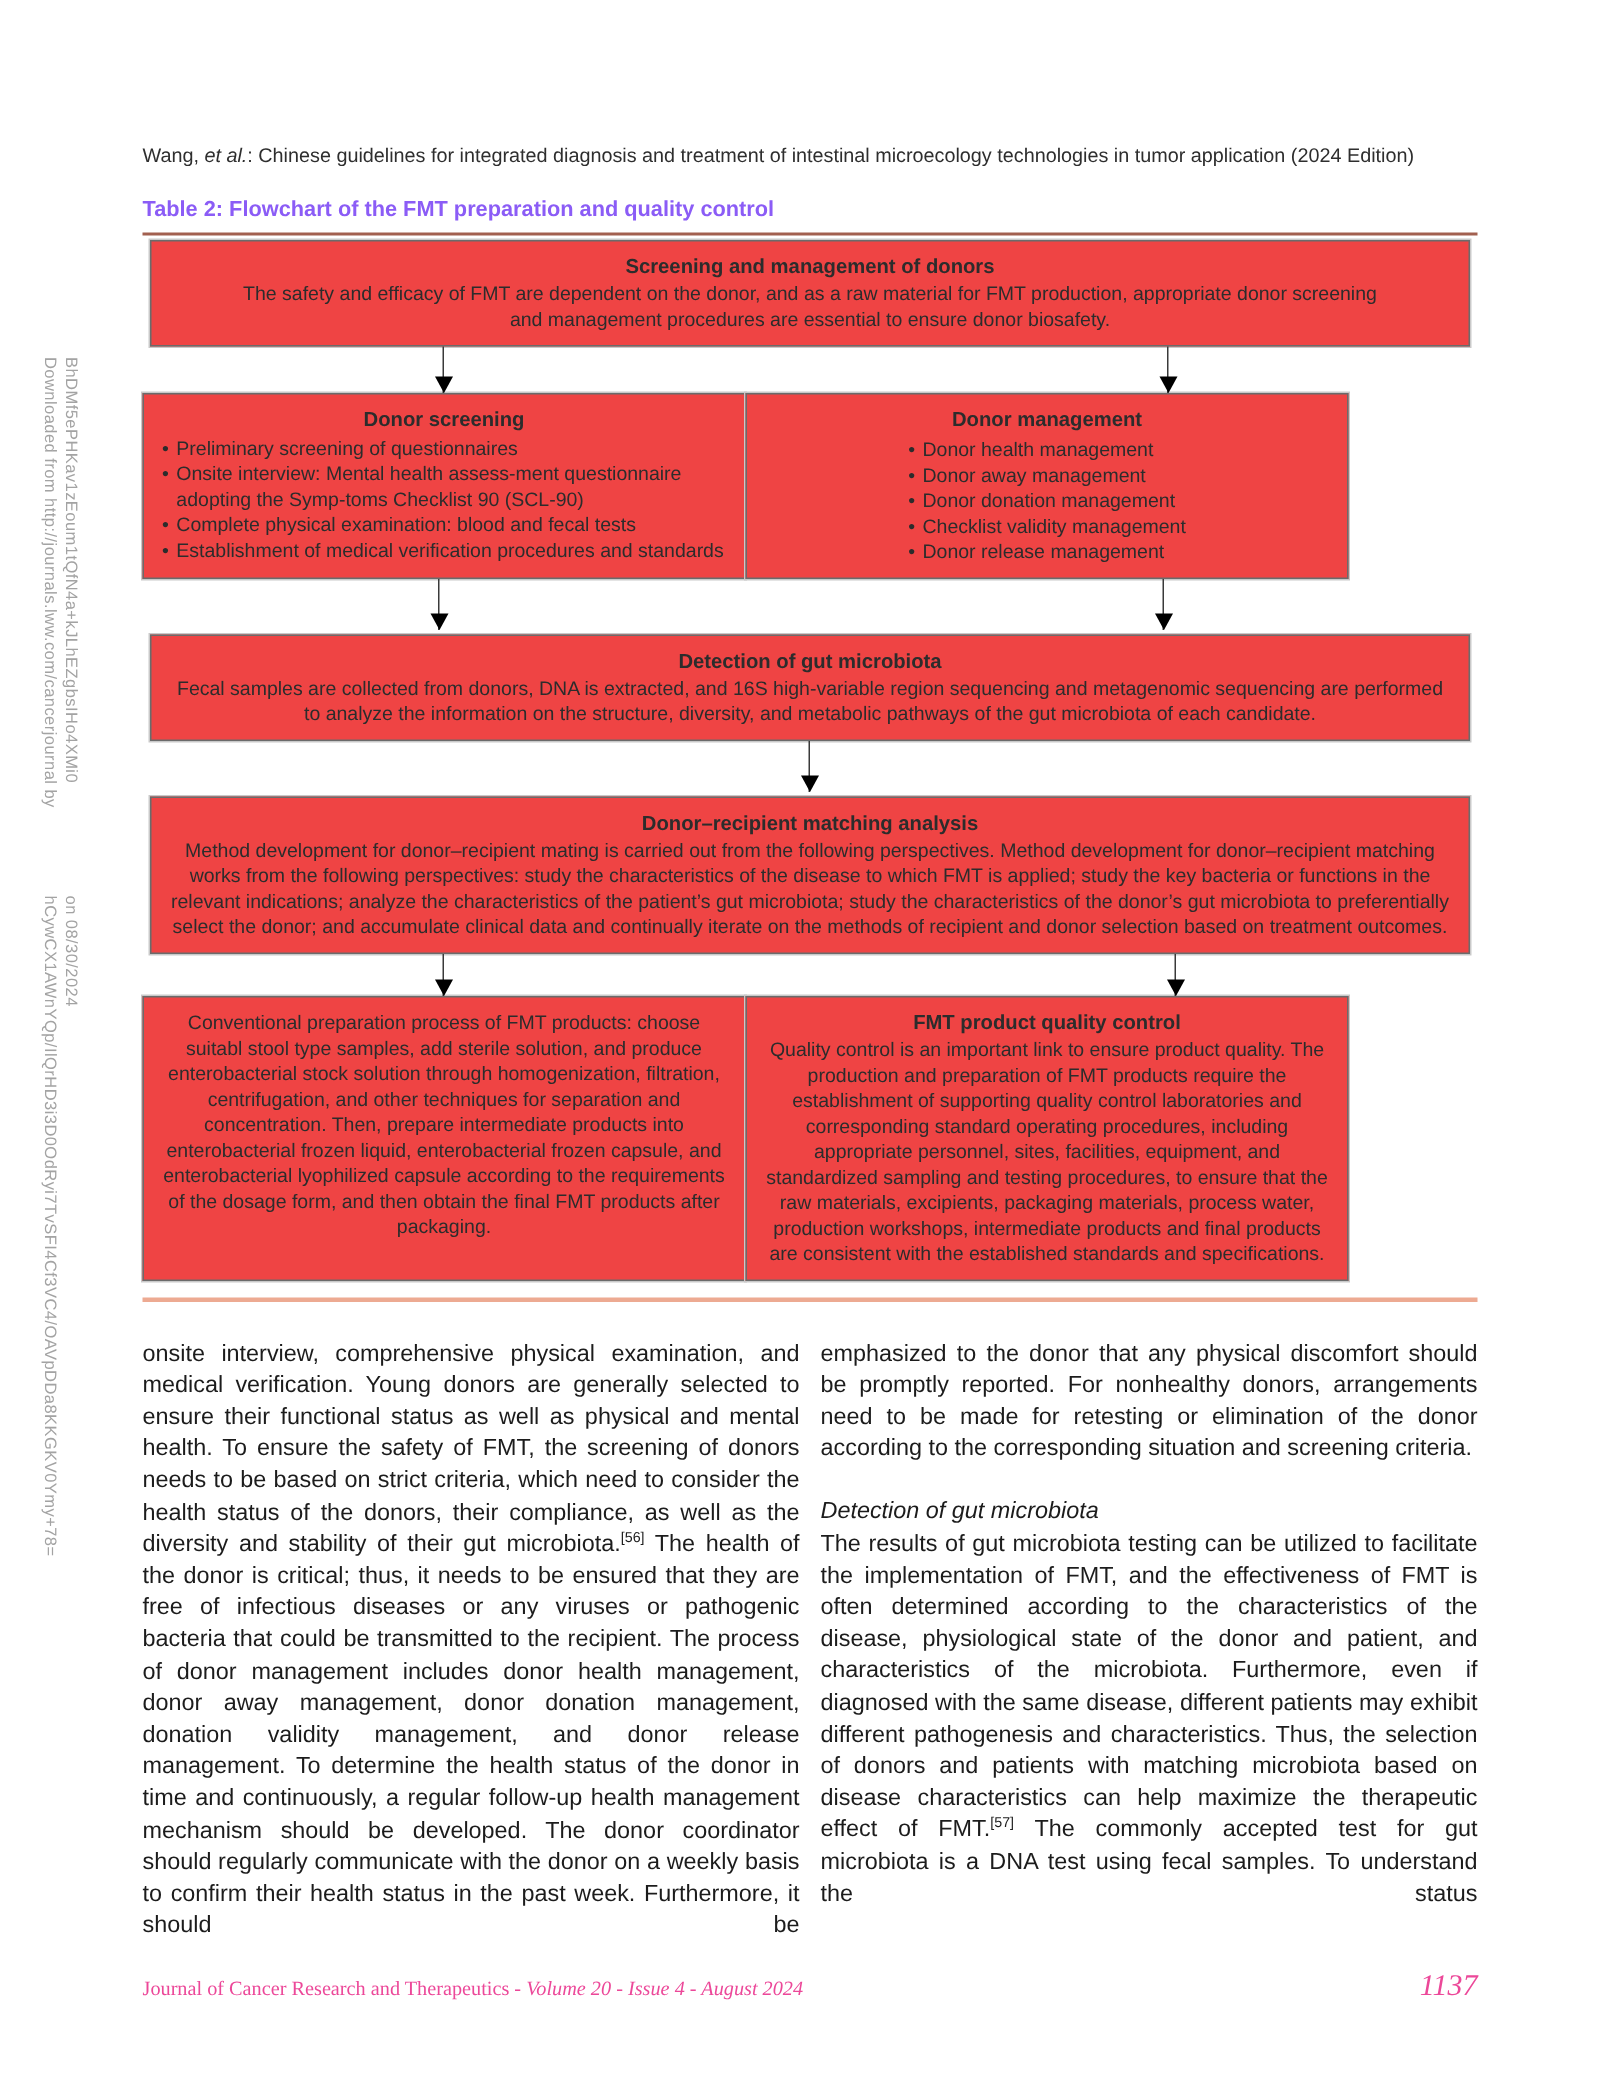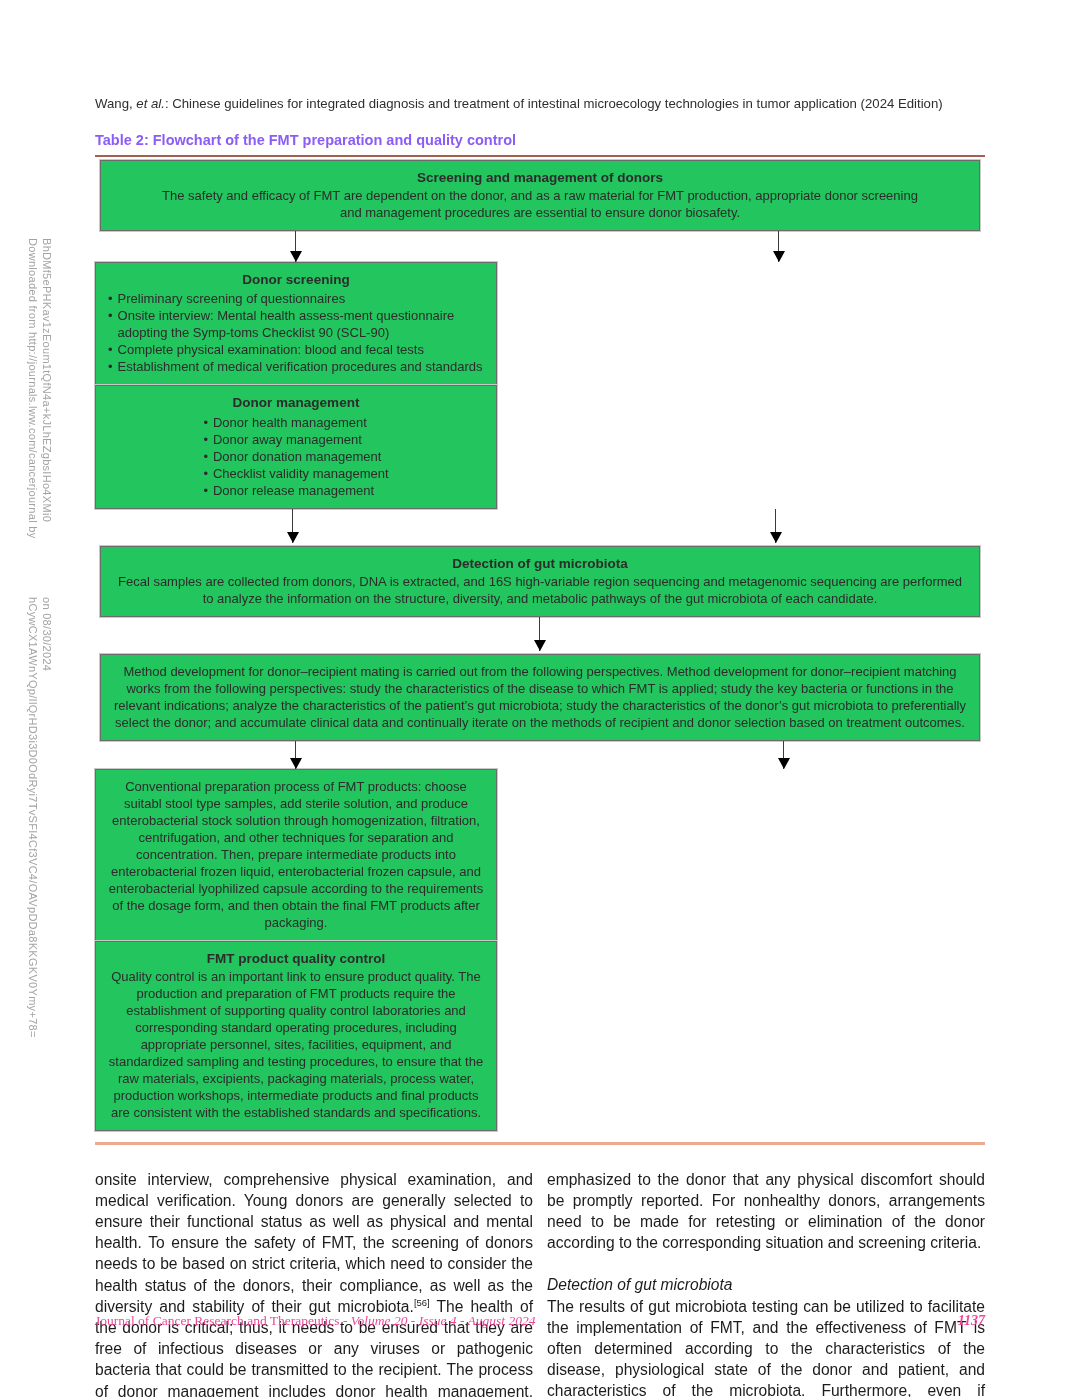--- a/index.html
+++ b/index.html
@@ -19,26 +19,26 @@
   }
   .content { padding:96px 95px 0 95px; }
   .running-head { font-size:13.2px; color:#2e2e2e; }
   .table-title {
     margin-top:21px; font-size:14.5px; font-weight:bold; color:#8b5cf6;
   }
   .title-rule { margin-top:7px; height:2px; background:#a2604f; }
   .flowchart { margin-top:3px; position:relative; width:890px; }
   .box {
     border:1px solid #6b6b6b; box-shadow:0 0 0 1px #c9c9c9;
-    background:#22c55e; padding:8px 12px 9px 12px;
+    background:#ef4444; padding:8px 12px 9px 12px;
     font-size:13px; line-height:17px; color:#2c2c2c; text-align:center;
   }
   .box-title { font-weight:bold; font-size:13.5px; margin-bottom:1px; }
   .box.full { margin:3px 5px 0 5px; }
-  .row { display:flex; margin-top:0;flex-direction:column; }
+  .row { display:flex; margin-top:0; }
   .box.half { width:402px; }
   .box-body.narrow { max-width:780px; margin:0 auto; }
   .box-body.narrow2 { max-width:860px; margin:0 auto; }
   .bullets { list-style:none; text-align:left; margin-top:2px; }
   .bullets li { display:flex; gap:5px; }
   .bullets .b { flex:0 0 auto; }
   .center-wrap { display:inline-block; text-align:left; }
   .arrow-row { position:relative; height:31px; }
   .arrow-row.tall { height:34px; }
   .arrow-row.short { height:28px; }
@@ -57,21 +57,21 @@
   .col { width:438px; text-align:justify; }
   .col p.cont { text-align-last:justify; }
   sup { font-size:9.5px; line-height:0; }
   .subhead { margin:21px 0 0 0; font-style:italic; font-weight:normal; font-size:15.6px; }
   .footer {
     position:absolute; left:95px; right:95px; top:1313px;
     display:flex; justify-content:space-between; align-items:baseline;
     font-family:"Liberation Serif", serif; font-size:13.5px; color:#ec4899;
   }
   .footer .issue { font-style:italic; }
-  .footer-page { font-weight:bold; font-style:italic; font-size:14px; }
+  .footer-page { font-weight:normal; font-style:italic; font-size:20px; }
 </style>
 </head>
 <body>
 
 <div class="page">
 
   <div class="sidebar">
     <div>Downloaded from http://journals.lww.com/cancerjournal by BhDMf5ePHKav1zEoum1tQfN4a+kJLhEZgbsIHo4XMi0</div>
     <div>hCywCX1AWnYQp/IlQrHD3i3D0OdRyi7TvSFI4Cf3VC4/OAVpDDa8KKGKV0Ymy+78= on 08/30/2024</div>
   </div>
@@ -153,20 +153,21 @@
       <div class="box full">
         <div class="box-title">Detection of gut microbiota</div>
         <div class="box-body narrow2">Fecal samples are collected from donors, DNA is extracted, and 16S high-variable region sequencing and metagenomic sequencing are performed to analyze the information on the structure, diversity, and metabolic pathways of the gut microbiota of each candidate.</div>
       </div>
 
       <div class="arrow-row tall">
         <div class="arrow" style="left:444px"></div>
       </div>
 
       <div class="box full">
+        <div class="box-title">Donor–recipient matching analysis</div>
         <div class="box-body">Method development for donor–recipient mating is carried out from the following perspectives. Method development for donor–recipient matching works from the following perspectives: study the characteristics of the disease to which FMT is applied; study the key bacteria or functions in the relevant indications; analyze the characteristics of the patient’s gut microbiota; study the characteristics of the donor’s gut microbiota to preferentially select the donor; and accumulate clinical data and continually iterate on the methods of recipient and donor selection based on treatment outcomes.</div>
       </div>
 
       <div class="arrow-row short">
         <div class="arrow" style="left:200px"></div>
         <div class="arrow" style="left:688px"></div>
       </div>
 
       <div class="row">
         <div class="box half">

